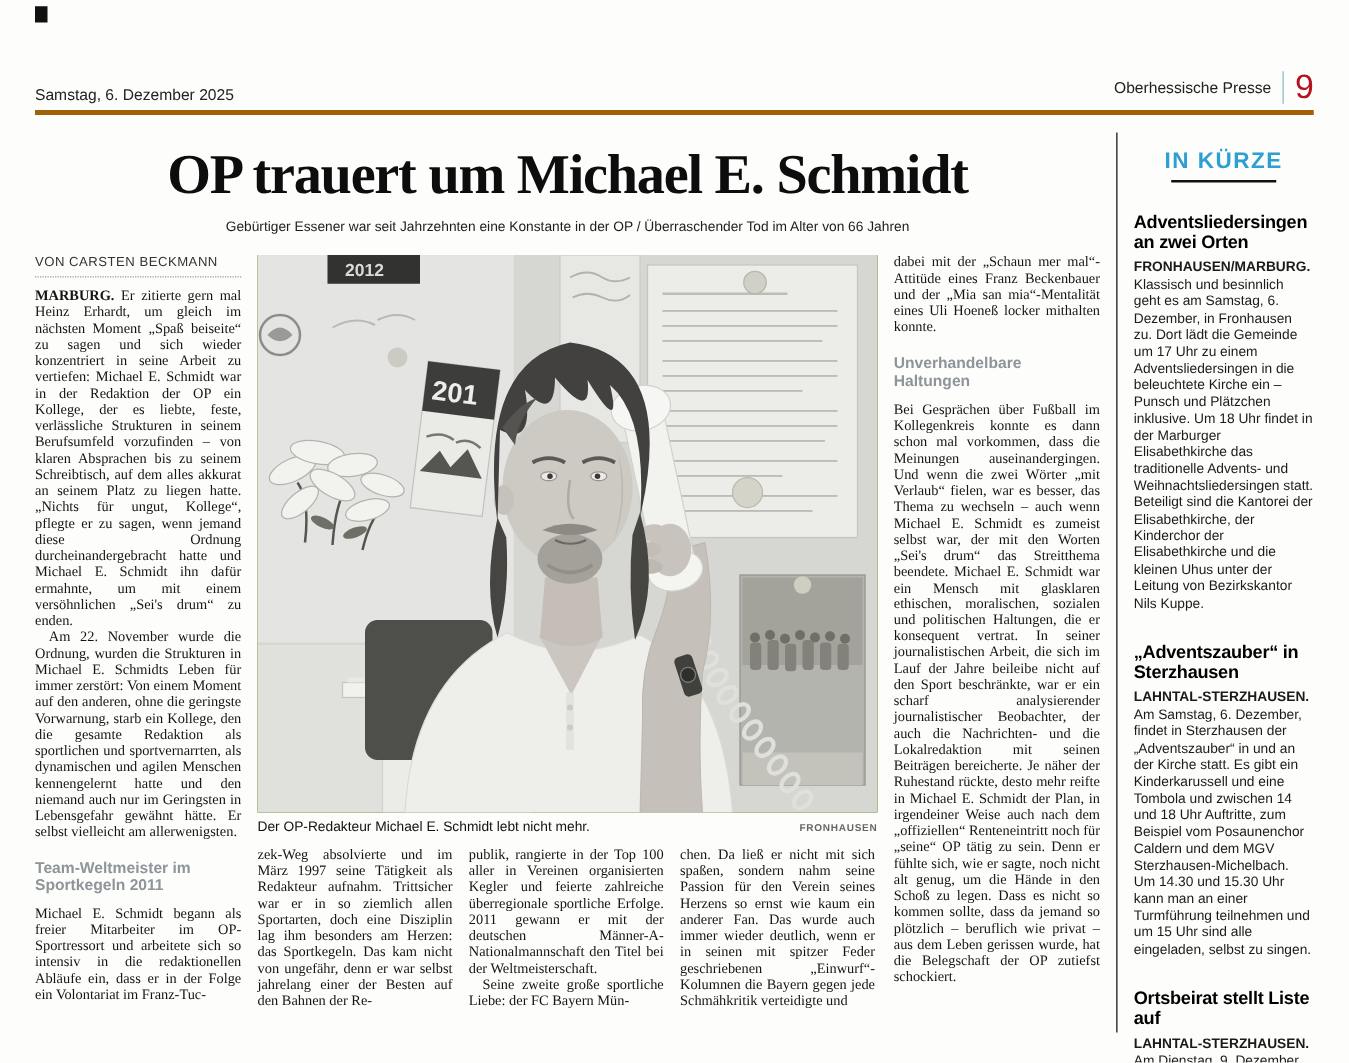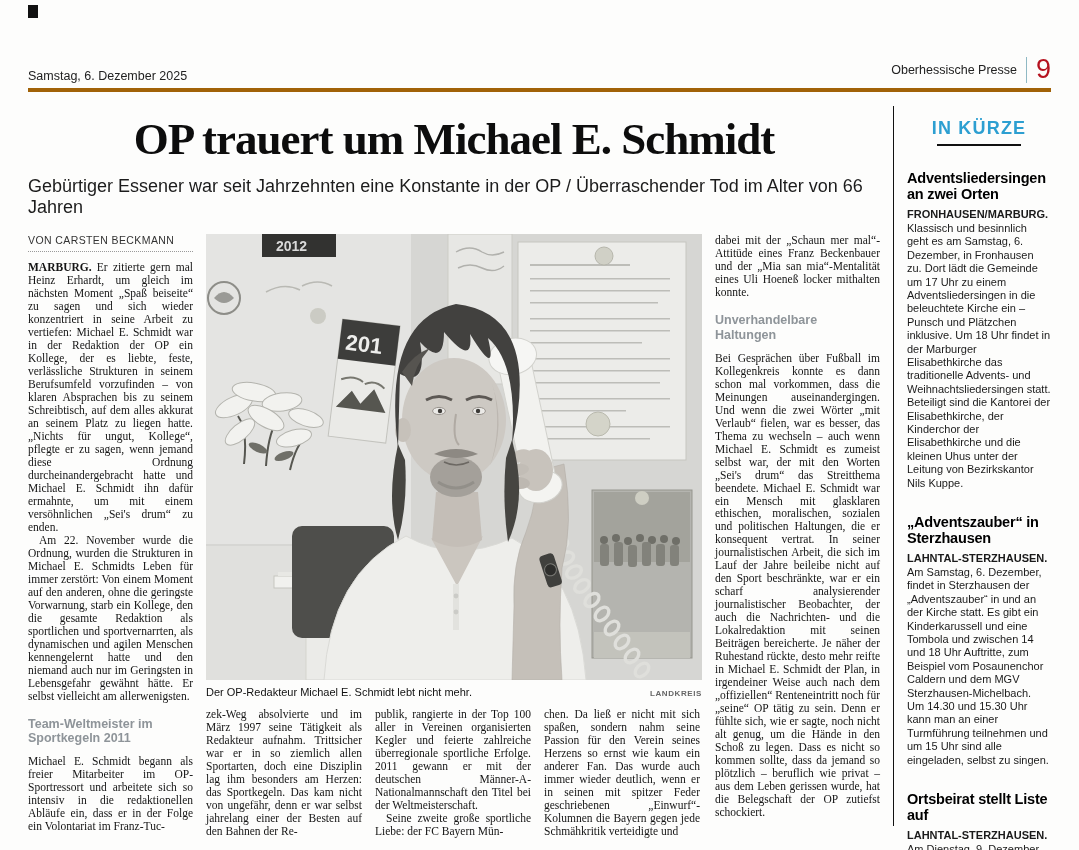--- a/index.html
+++ b/index.html
@@ -17,21 +17,21 @@
   .m-brand{font-size:12.5px;color:#222;}
   .m-sep{width:1px;height:26px;background:#8fb9c4;}
   .m-page{font-size:27px;color:#b5121f;line-height:1;}
   
   .main{display:flex;margin-top:14px;align-items:stretch;height:720px;}
   .article{width:852px;flex:none;}
   .vrule{width:1px;background:#111;flex:none;margin-left:13px;}
   .sidebar{flex:1;padding-left:13px;min-width:0;}
   
   .headline{font-family:"Liberation Serif",serif;font-weight:bold;font-size:45px;letter-spacing:-1px;text-align:center;color:#0d0d0d;margin:10px 0 0;line-height:1.05;}
-  .deck{font-size:18px;color:#1c1c1c;margin-top:13px;}
+  .deck{text-align:center;font-size:11px;color:#1c1c1c;margin-top:13px;}
   .cols{display:flex;gap:13px;margin-top:16px;}
   .ncol{width:165px;flex:none;}
   .centerblock{width:496px;flex:none;}
   .byline{font-size:10.5px;letter-spacing:.4px;color:#333;padding-bottom:5px;border-bottom:1.5px dotted #9a9a9a;margin-bottom:9px;}
   p.body{font-family:"Liberation Serif",serif;font-size:11.5px;line-height:1.13;text-align:justify;margin:0;color:#141414;}
   p.body + p.body{text-indent:11px;}
   b.lead{font-weight:bold;}
   .graysub{font-size:12.5px;font-weight:bold;color:#8e9499;line-height:1.18;margin:14px 0 9px;}
   
   .photo{width:496px;height:446px;background:#4d7c0f;overflow:hidden;}
@@ -237,21 +237,21 @@
               <ellipse cx="250" cy="243" rx="26" ry="20" fill="#a6a29c"></ellipse>
               <path d="M228 220 Q250 210 272 220 Q251 228 228 220 Z" fill="#8e8a84"></path>
               <path d="M238 228 Q250 234 263 228" stroke="#6c6862" stroke-width="1.6" fill="none"></path>
               <path d="M232 248 Q250 260 268 248" stroke="#93908a" stroke-width="3" fill="none"></path>
 
               <rect x="0" y="0" width="496" height="446" fill="#8a8a86" opacity="0.04"></rect>
             </svg>
           </div>
           <div class="capline">
             <span class="caption">Der OP-Redakteur Michael E. Schmidt lebt nicht mehr.</span>
-            <span class="credit">LANDKREIS</span>
+            <span class="credit">FRONHAUSEN</span>
           </div>
           <div class="undercols">
             <div class="ucol">
               <p class="body">zek-Weg absolvierte und im März 1997 seine Tätigkeit als Redakteur aufnahm. Trittsicher war er in so ziemlich allen Sportarten, doch eine Disziplin lag ihm besonders am Herzen: das Sportkegeln. Das kam nicht von ungefähr, denn er war selbst jahrelang einer der Besten auf den Bahnen der Re-</p>
             </div>
             <div class="ucol">
               <p class="body">publik, rangierte in der Top 100 aller in Vereinen organisierten Kegler und feierte zahlreiche überregionale sportliche Erfolge. 2011 gewann er mit der deutschen Männer-A-Nationalmannschaft den Titel bei der Weltmeisterschaft.</p>
               <p class="body">Seine zweite große sportliche Liebe: der FC Bayern Mün-</p>
             </div>
             <div class="ucol">

